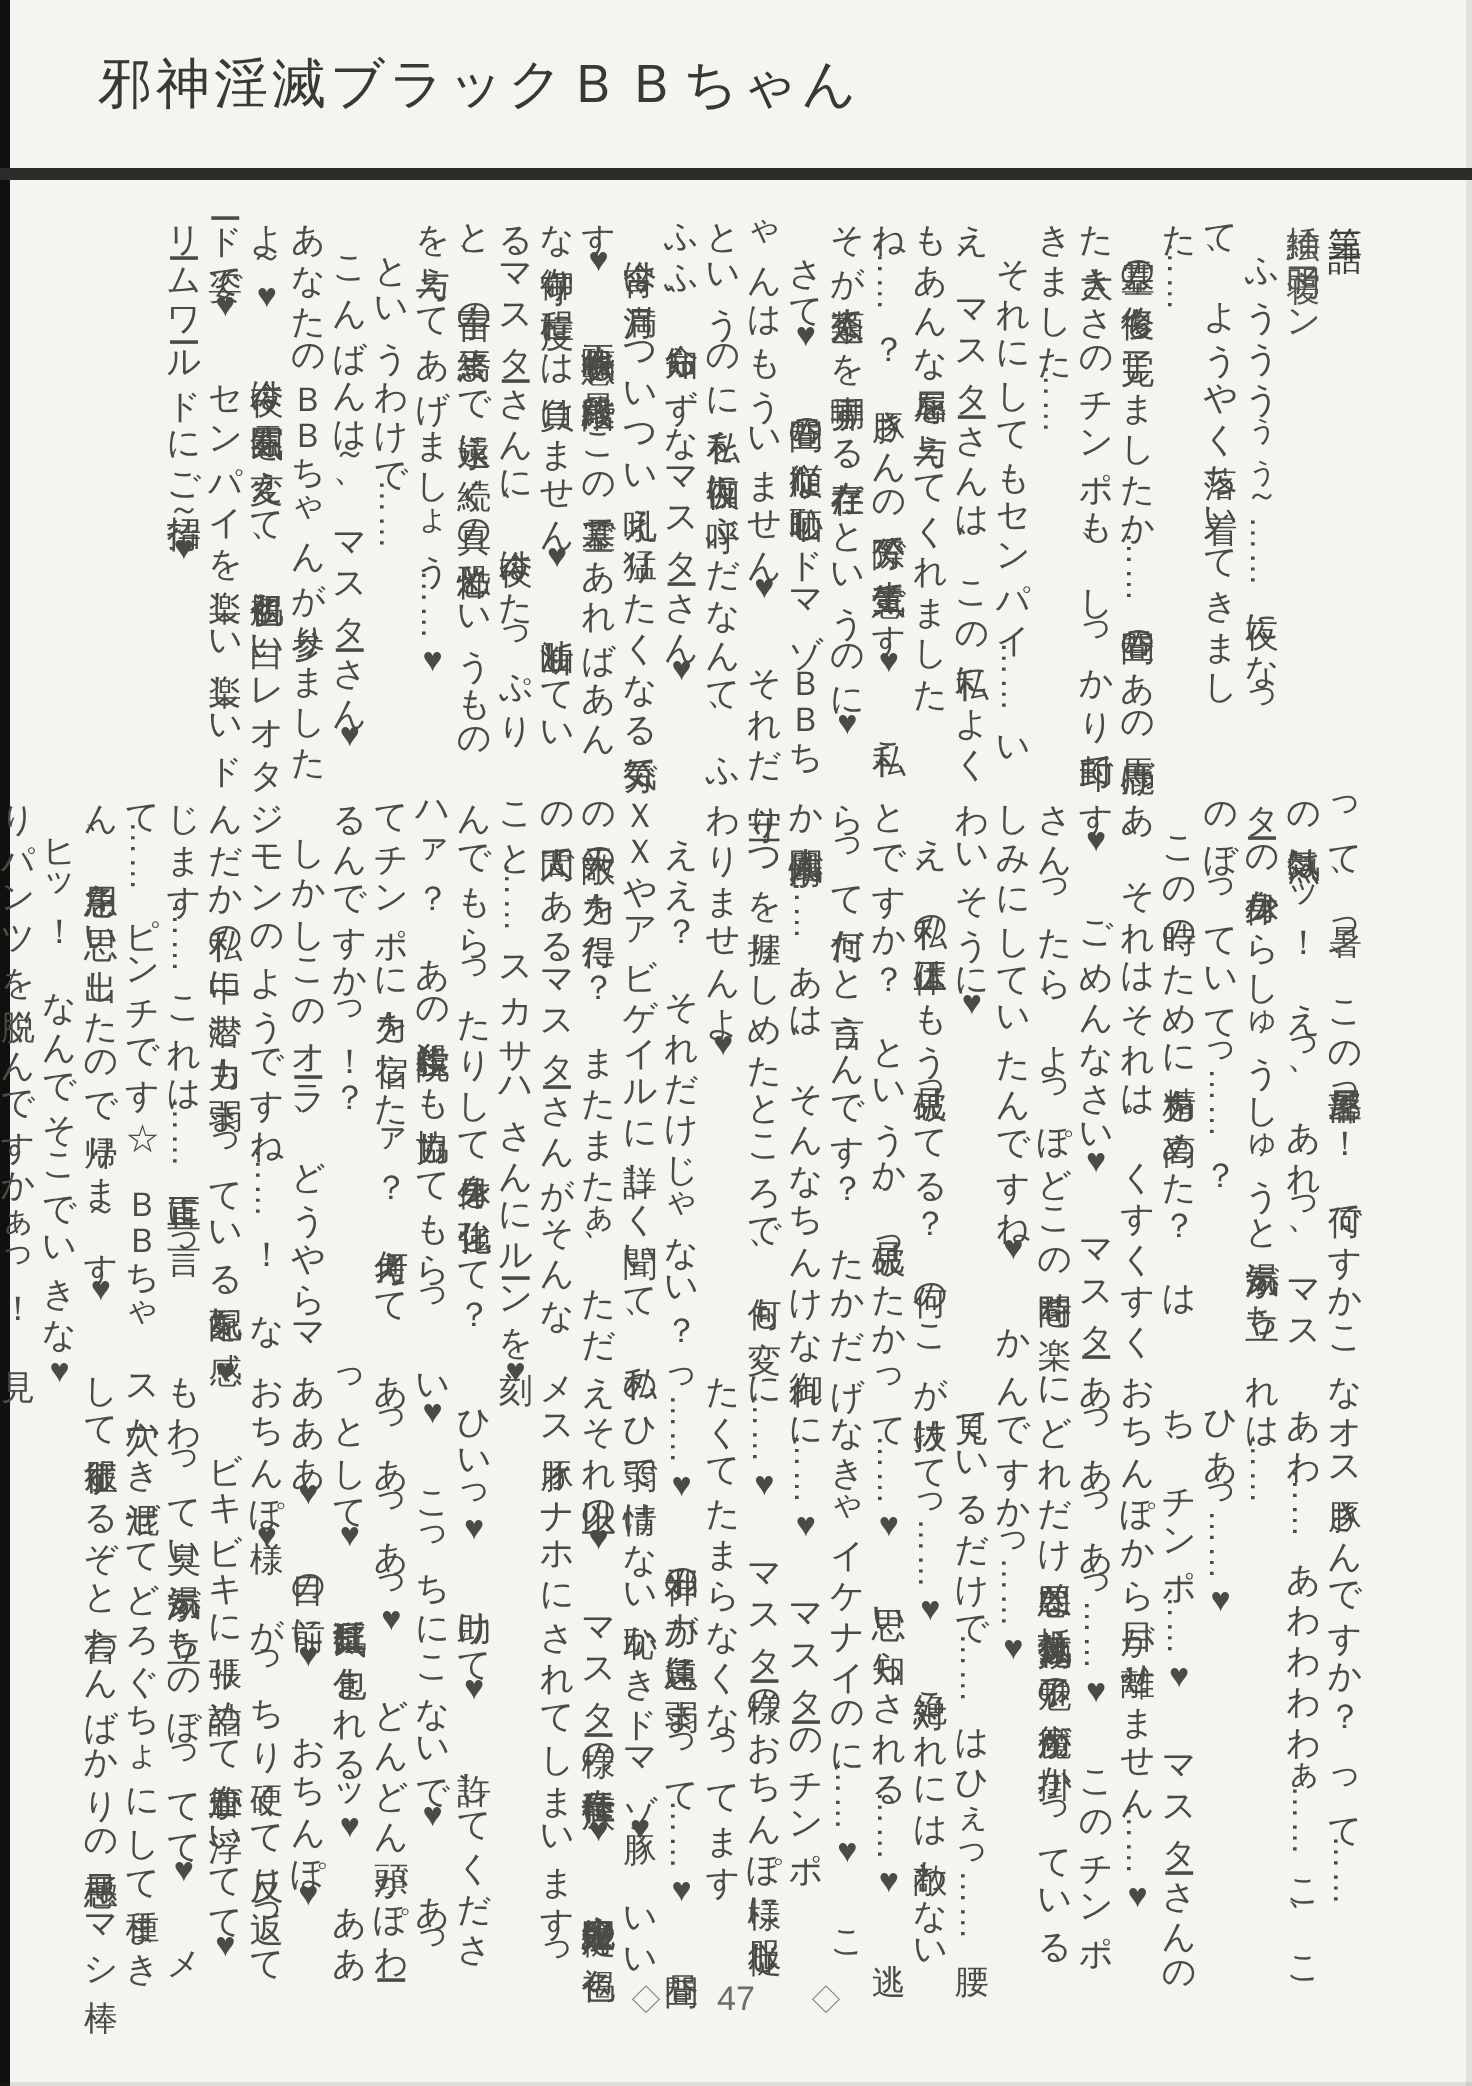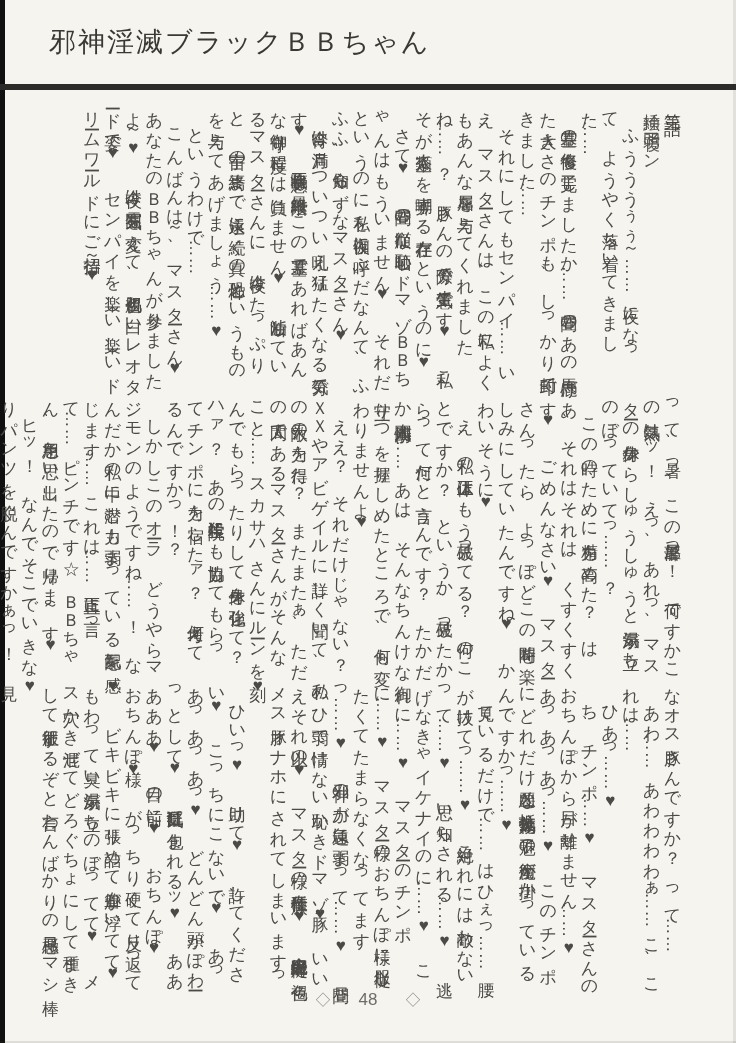--- a/index.html
+++ b/index.html
@@ -86,16 +86,16 @@
     <p class="noindent">なオス豚さんですか？　って……</p>
     <p class="indent">あわ……あわわわわぁ……こ、これは……</p>
     <p class="indent">ひあっ……♥</p>
     <p class="indent">ち、チンポ……♥　マスターさんのおちんぽから目が離せません……♥　あっあっあっ……♥　このチンポにどれだけ凶悪な抵抗無効化と魅了の魔術が掛かっているんですかっ……♥</p>
     <p class="indent">見ているだけで……はひぇっ……腰が抜けてっ……♥　絶対これには敵わないって……♥　思い知らされる……♥　逃げなきゃイケナイのに……♥　これに……♥　マスターのチンポに……♥　マスター様のおちんぽ様に服従したくてたまらなくなってますっ……♥　邪神の力が急速に弱まって……♥　昼間のひ弱で情けない恥かきドマゾ豚♥　いいえそれ以上の♥　マスター様の奉仕種族に♥　完全絶対服従の褐色メス豚オナホにされてしまいますっ♥</p>
     <p class="indent">ひいっ♥　助けて♥　許してください♥　こっちにこないで♥　あっあっあっあっ♥　どんどん頭がぽわーっとして♥　淫乱狂気に包まれるッ♥　あああああ♥　目の前に♥　おちんぽ♥　おちんぽ様♥　がっちり硬くて反り返って♥　ビキビキに張り詰めて血管が浮いてて♥　もわって臭い湯気が立ちのぼってて♥　メス穴かき混ぜてどろぐちょにして種まきして征服するぞと言わんばかりの極悪コマシ棒♥</p>
   </div>
 
   <div class="footer">
     <span class="diamond">◇</span>
-    <span>48</span>
+    <span>47</span>
     <span class="diamond">◇</span>
   </div>
 </div>
 
 </body></html>

